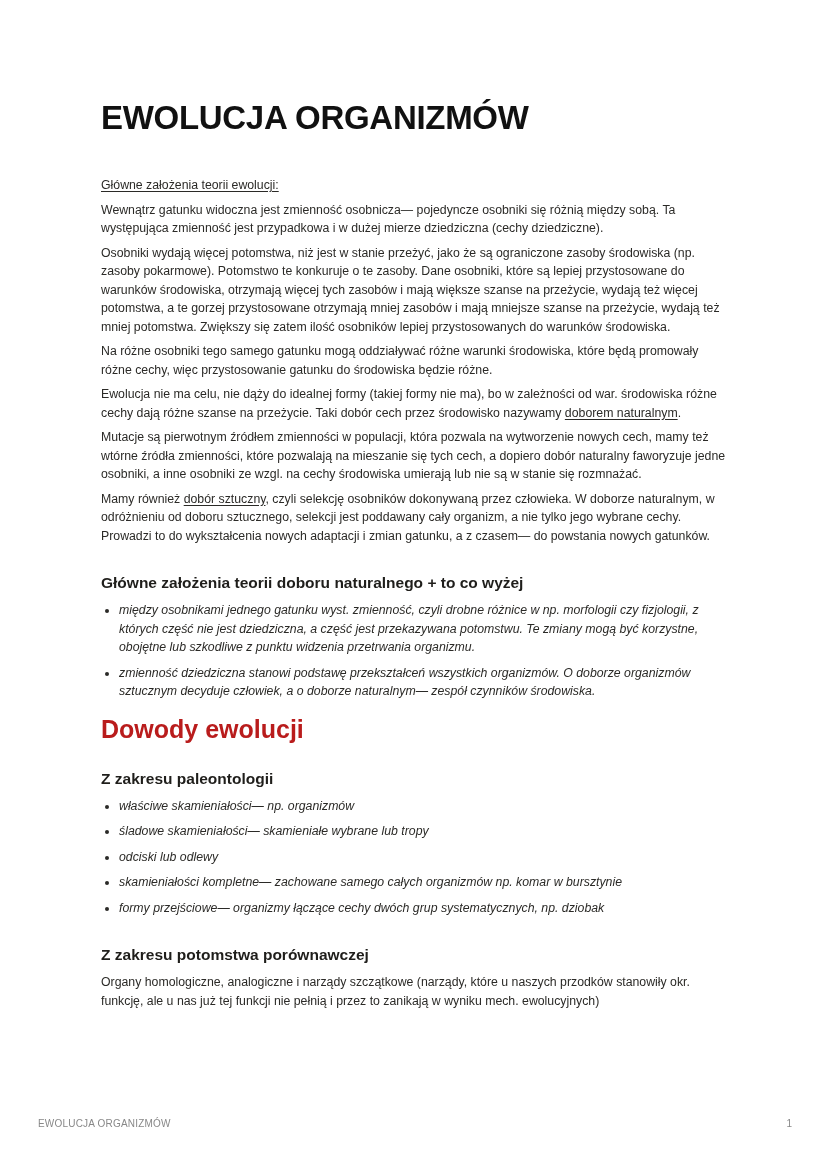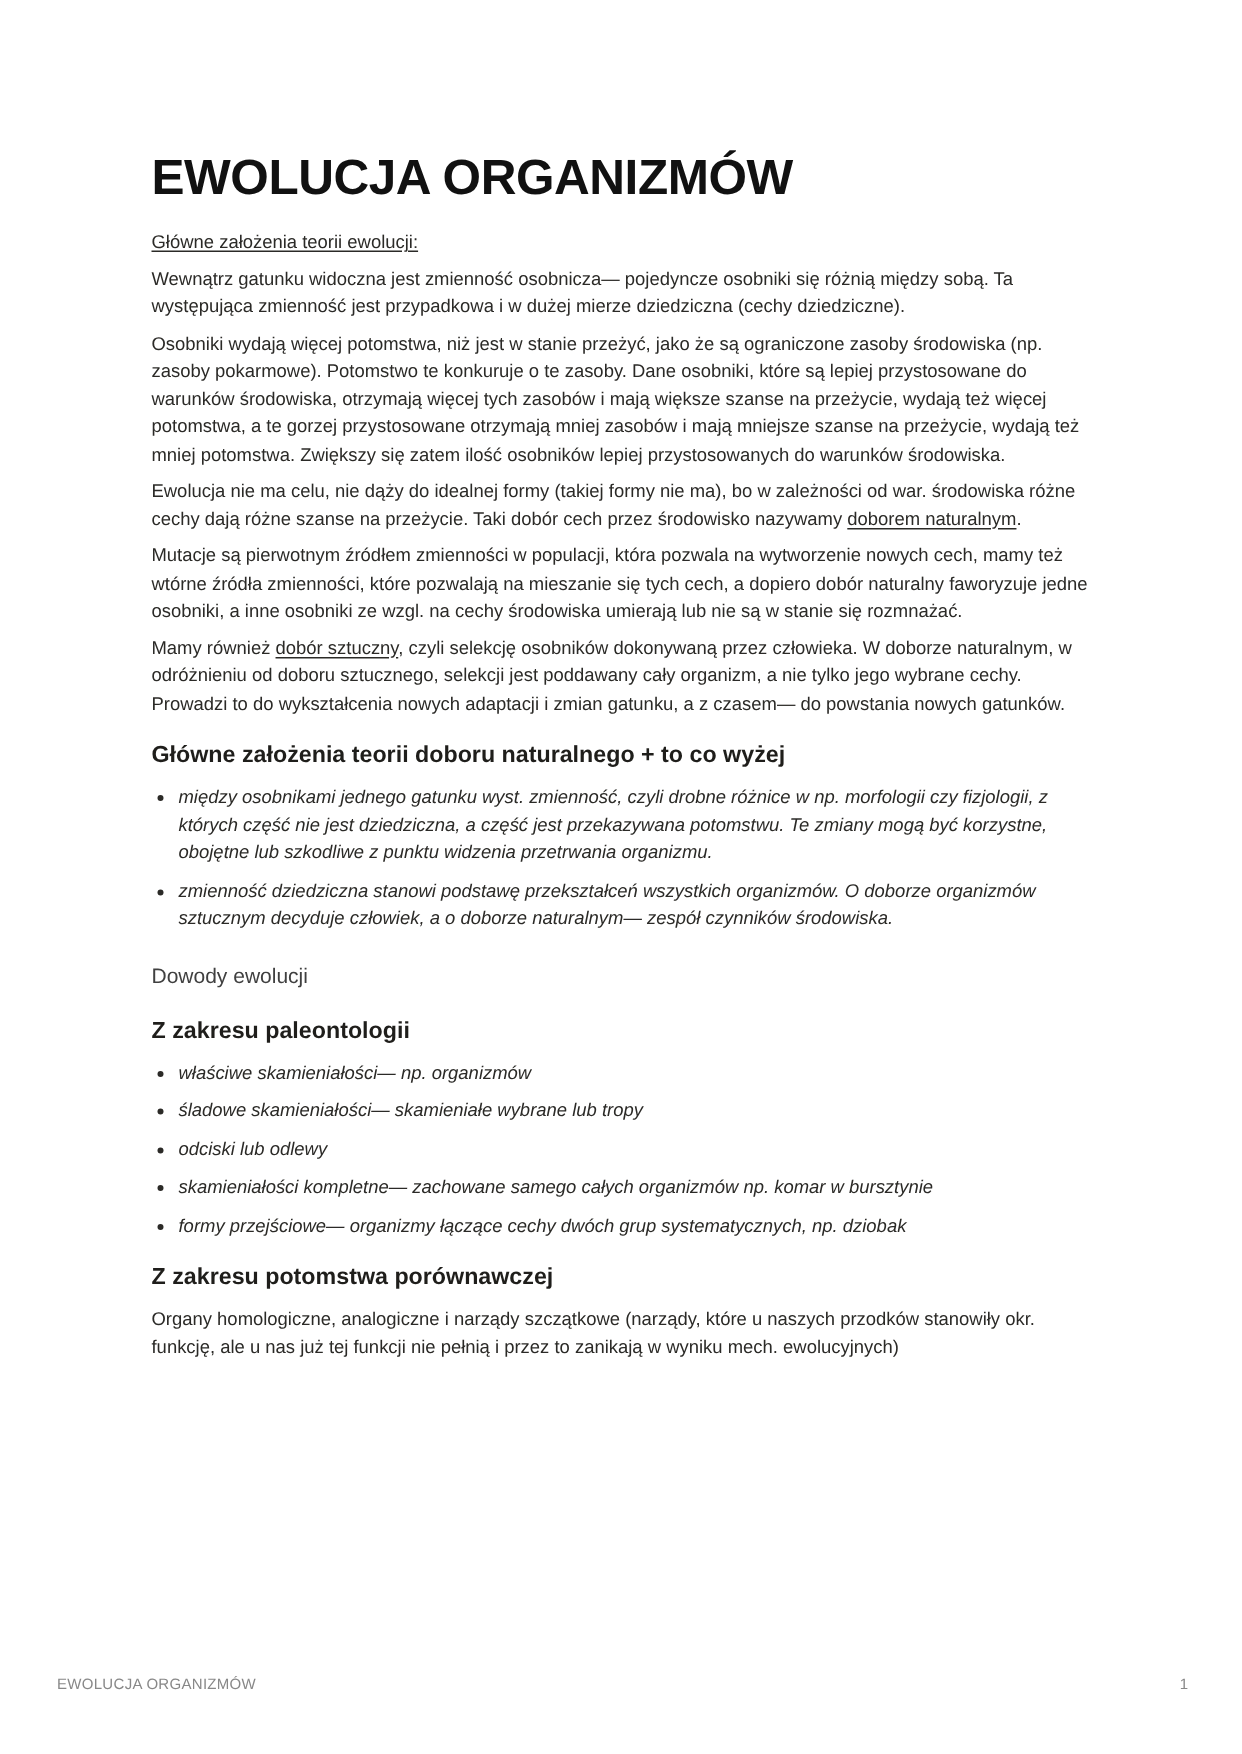--- a/index.html
+++ b/index.html
@@ -1,42 +1,43 @@
 <!DOCTYPE html>
 <html><head>
 <meta charset="utf-8">
 <style>
   html, body { margin: 0; padding: 0; background: #ffffff; }
   body { width: 828px; height: 1169px; position: relative; overflow: hidden;
          font-family: "Liberation Sans", "DejaVu Sans", sans-serif; color: #37352f; }
   .page { position: absolute; left: 101px; top: 0; width: 630px; }
   h1 { position: absolute; top: 98px; left: 0; margin: 0; font-size: 33px; font-weight: 700;
        color: #111; letter-spacing: -0.3px; line-height: 40px; white-space: nowrap; }
-  .content { position: absolute; top: 152px; left: 0; width: 630px; }
+  .content { position: absolute; top: 176px; left: 0; width: 630px; }
   p { margin: 0 0 6px 0; font-size: 12.3px; line-height: 18.5px; color: #2b2a27; }
   .u { text-decoration: underline; text-underline-offset: 2px; }
-  h3 { margin: 16px 0 8px 0; font-size: 15.5px; font-weight: 700; color: #1f1e1b; line-height: 20px; }
-  h2 { margin: 16px 0 10px 0; font-size: 14px; font-weight: 400; color: #404040; line-height: 24px; }
+  h3 { margin: 28px 0 8px 0; font-size: 15.5px; font-weight: 700; color: #1f1e1b; line-height: 20px; }
+  h2 { margin: 16px 0 10px 0; font-size: 25px; font-weight: 700; color: #b91c1c; line-height: 24px; }
   ul { margin: 0 0 4px 0; padding: 0 0 0 18px; }
   li { font-size: 12.3px; line-height: 18.5px; color: #2b2a27; margin-bottom: 7px; font-style: italic; }
   li::marker { font-size: 12px; }
   .footer-left { position: absolute; left: 38px; top: 1118px; font-size: 10px; color: #888;
                  letter-spacing: 0.2px; }
   .footer-right { position: absolute; right: 36px; top: 1118px; font-size: 10px; color: #888; }
 </style>
 </head>
 <body>
 
 <div class="page">
   <h1>EWOLUCJA ORGANIZMÓW</h1>
 
   <div class="content">
     <p><span class="u">Główne założenia teorii ewolucji:</span></p>
     <p>Wewnątrz gatunku widoczna jest zmienność osobnicza— pojedyncze osobniki się różnią między sobą. Ta występująca zmienność jest przypadkowa i w dużej mierze dziedziczna (cechy dziedziczne).</p>
     <p>Osobniki wydają więcej potomstwa, niż jest w stanie przeżyć, jako że są ograniczone zasoby środowiska (np. zasoby pokarmowe). Potomstwo te konkuruje o te zasoby. Dane osobniki, które są lepiej przystosowane do warunków środowiska, otrzymają więcej tych zasobów i mają większe szanse na przeżycie, wydają też więcej potomstwa, a te gorzej przystosowane otrzymają mniej zasobów i mają mniejsze szanse na przeżycie, wydają też mniej potomstwa. Zwiększy się zatem ilość osobników lepiej przystosowanych do warunków środowiska.</p>
+    <p> Na różne osobniki tego samego gatunku mogą oddziaływać różne warunki środowiska, które będą promowały różne cechy, więc przystosowanie gatunku do środowiska będzie różne.</p>
     <p><span>Ewolucja nie ma celu, nie dąży do idealnej formy (takiej formy nie ma), bo w zależności od war. środowiska różne cechy dają różne szanse na przeżycie. Taki dobór cech przez środowisko nazywamy </span><span class="u">doborem naturalnym</span><span>.</span></p>
     <p>Mutacje są pierwotnym źródłem zmienności w populacji, która pozwala na wytworzenie nowych cech, mamy też wtórne źródła zmienności, które pozwalają na mieszanie się tych cech, a dopiero dobór naturalny faworyzuje jedne osobniki, a inne osobniki ze wzgl. na cechy środowiska umierają lub nie są w stanie się rozmnażać.</p>
     <p><span> Mamy również </span><span class="u">dobór sztuczny</span><span>, czyli selekcję osobników dokonywaną przez człowieka. W doborze naturalnym, w odróżnieniu od doboru sztucznego, selekcji jest poddawany cały organizm, a nie tylko jego wybrane cechy. Prowadzi to do wykształcenia nowych adaptacji i zmian gatunku, a z czasem— do powstania nowych gatunków.</span></p>
 
     <h3>Główne założenia teorii doboru naturalnego + to co wyżej</h3>
     <ul>
       <li>między osobnikami jednego gatunku wyst. zmienność, czyli drobne różnice w np. morfologii czy fizjologii, z których część nie jest dziedziczna, a część jest przekazywana potomstwu. Te zmiany mogą być korzystne, obojętne lub szkodliwe z punktu widzenia przetrwania organizmu.</li>
       <li>zmienność dziedziczna stanowi podstawę przekształceń wszystkich organizmów. O doborze organizmów sztucznym decyduje człowiek, a o doborze naturalnym— zespół czynników środowiska.</li>
     </ul>
 

